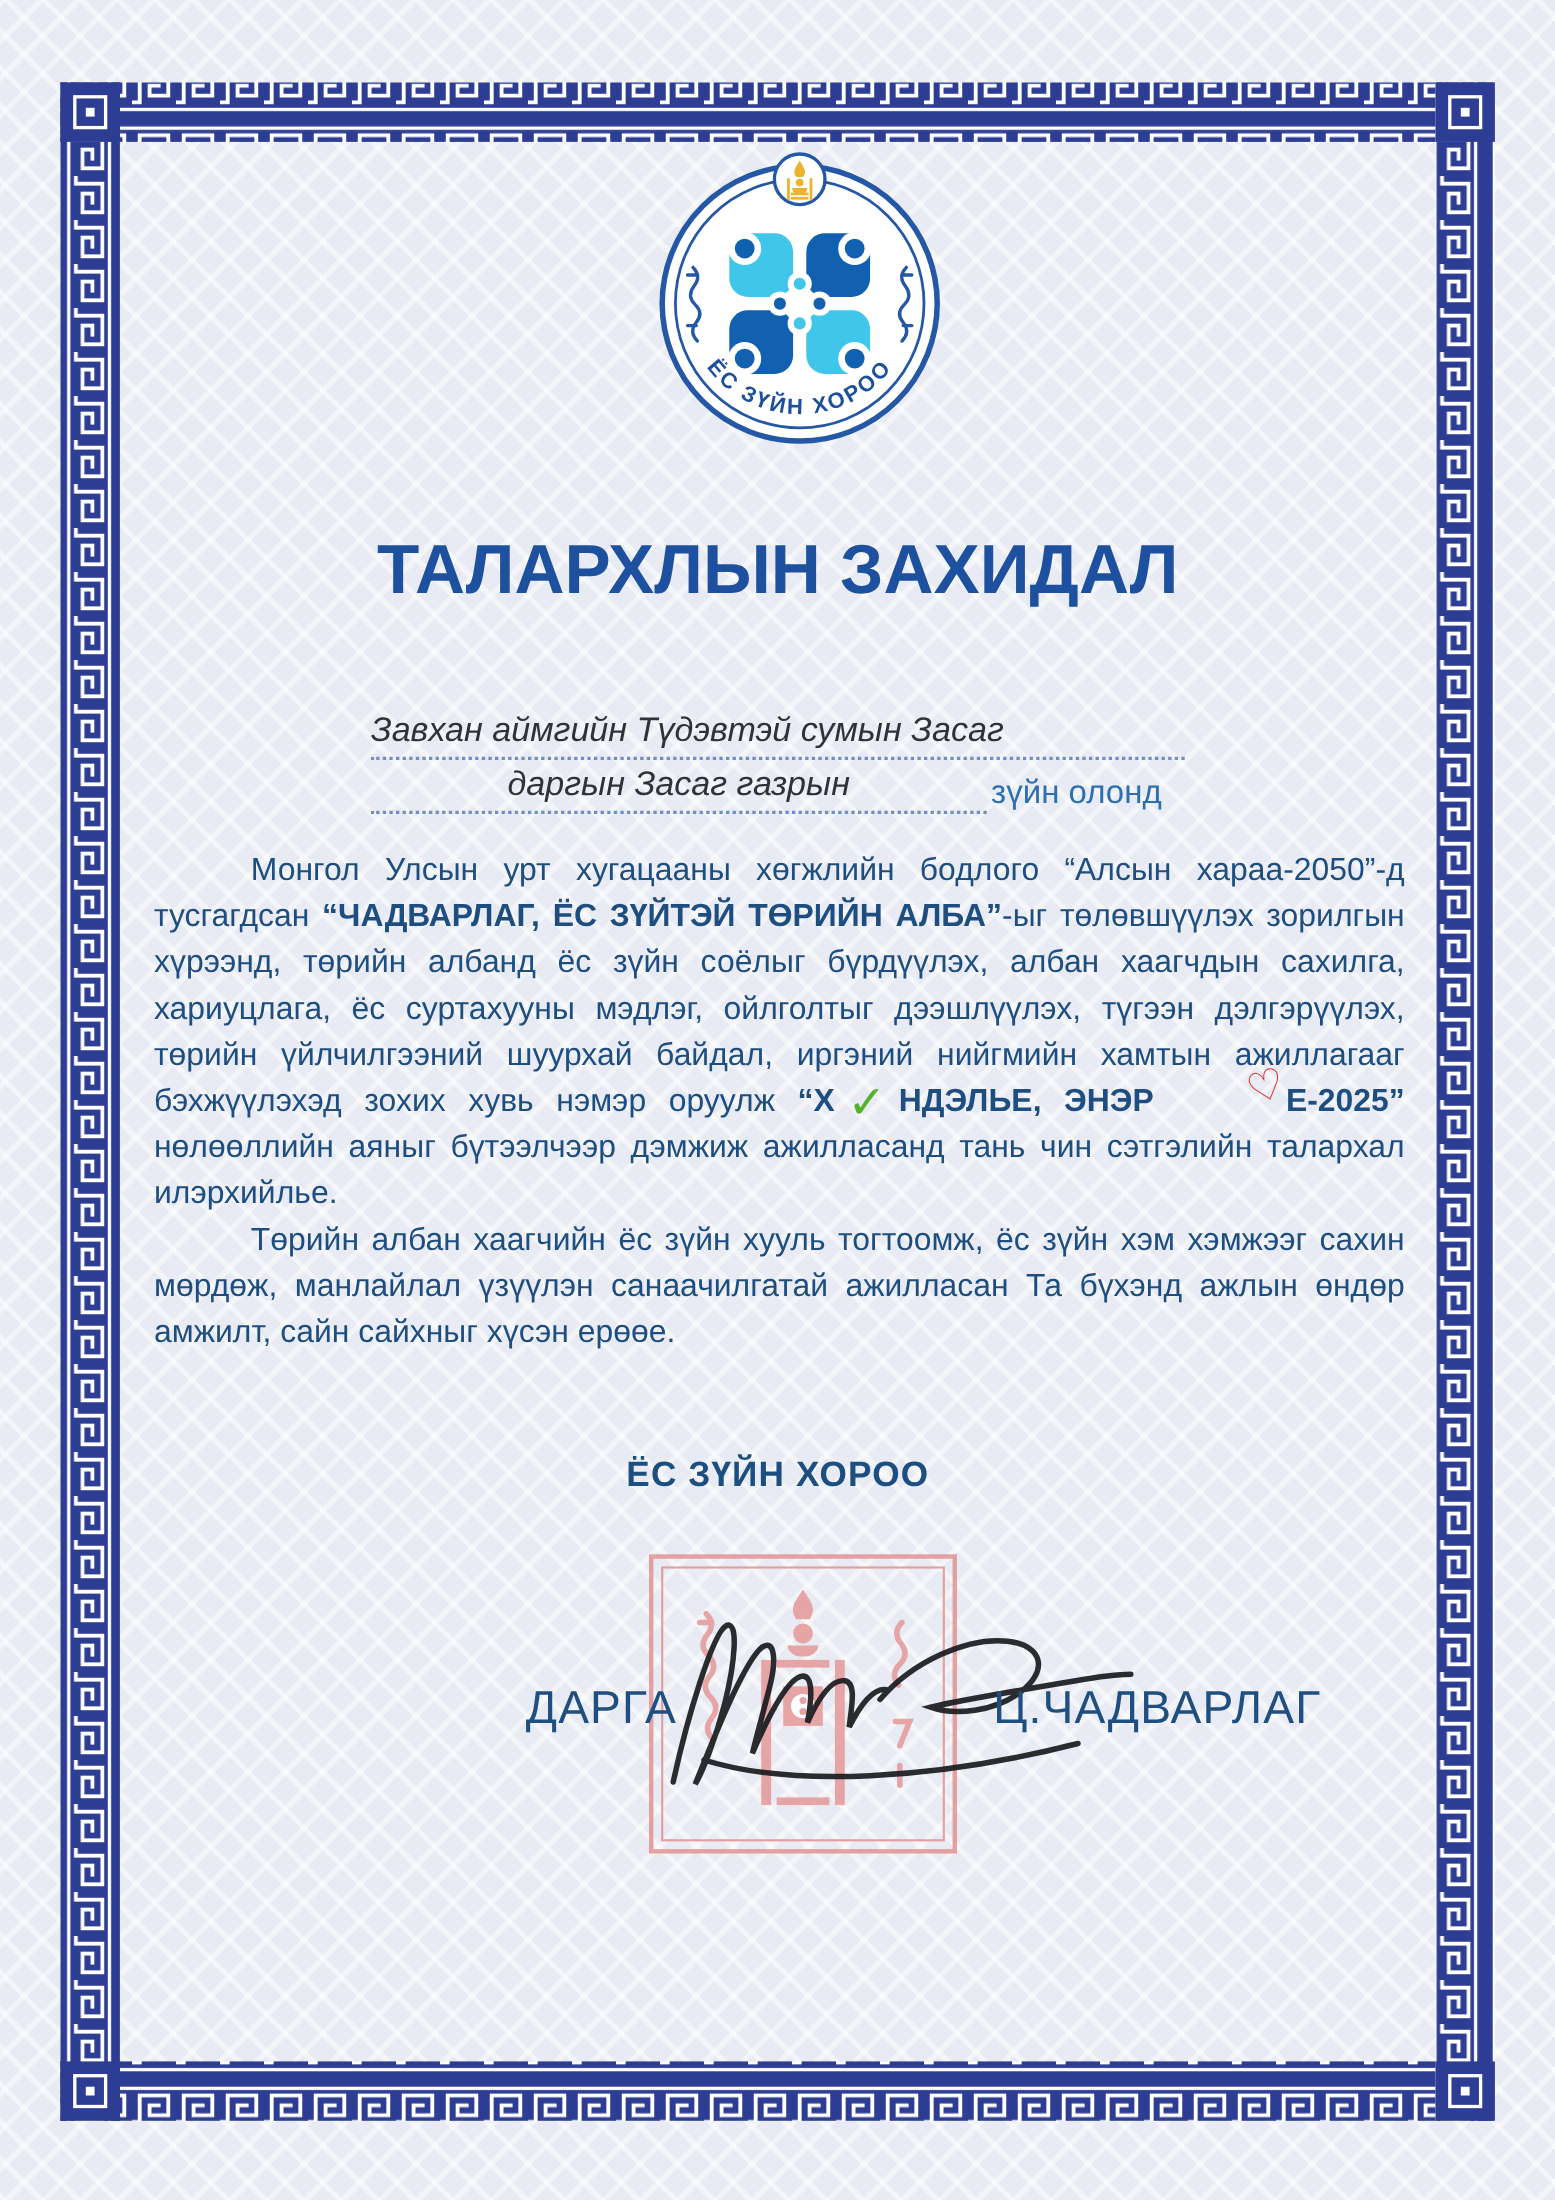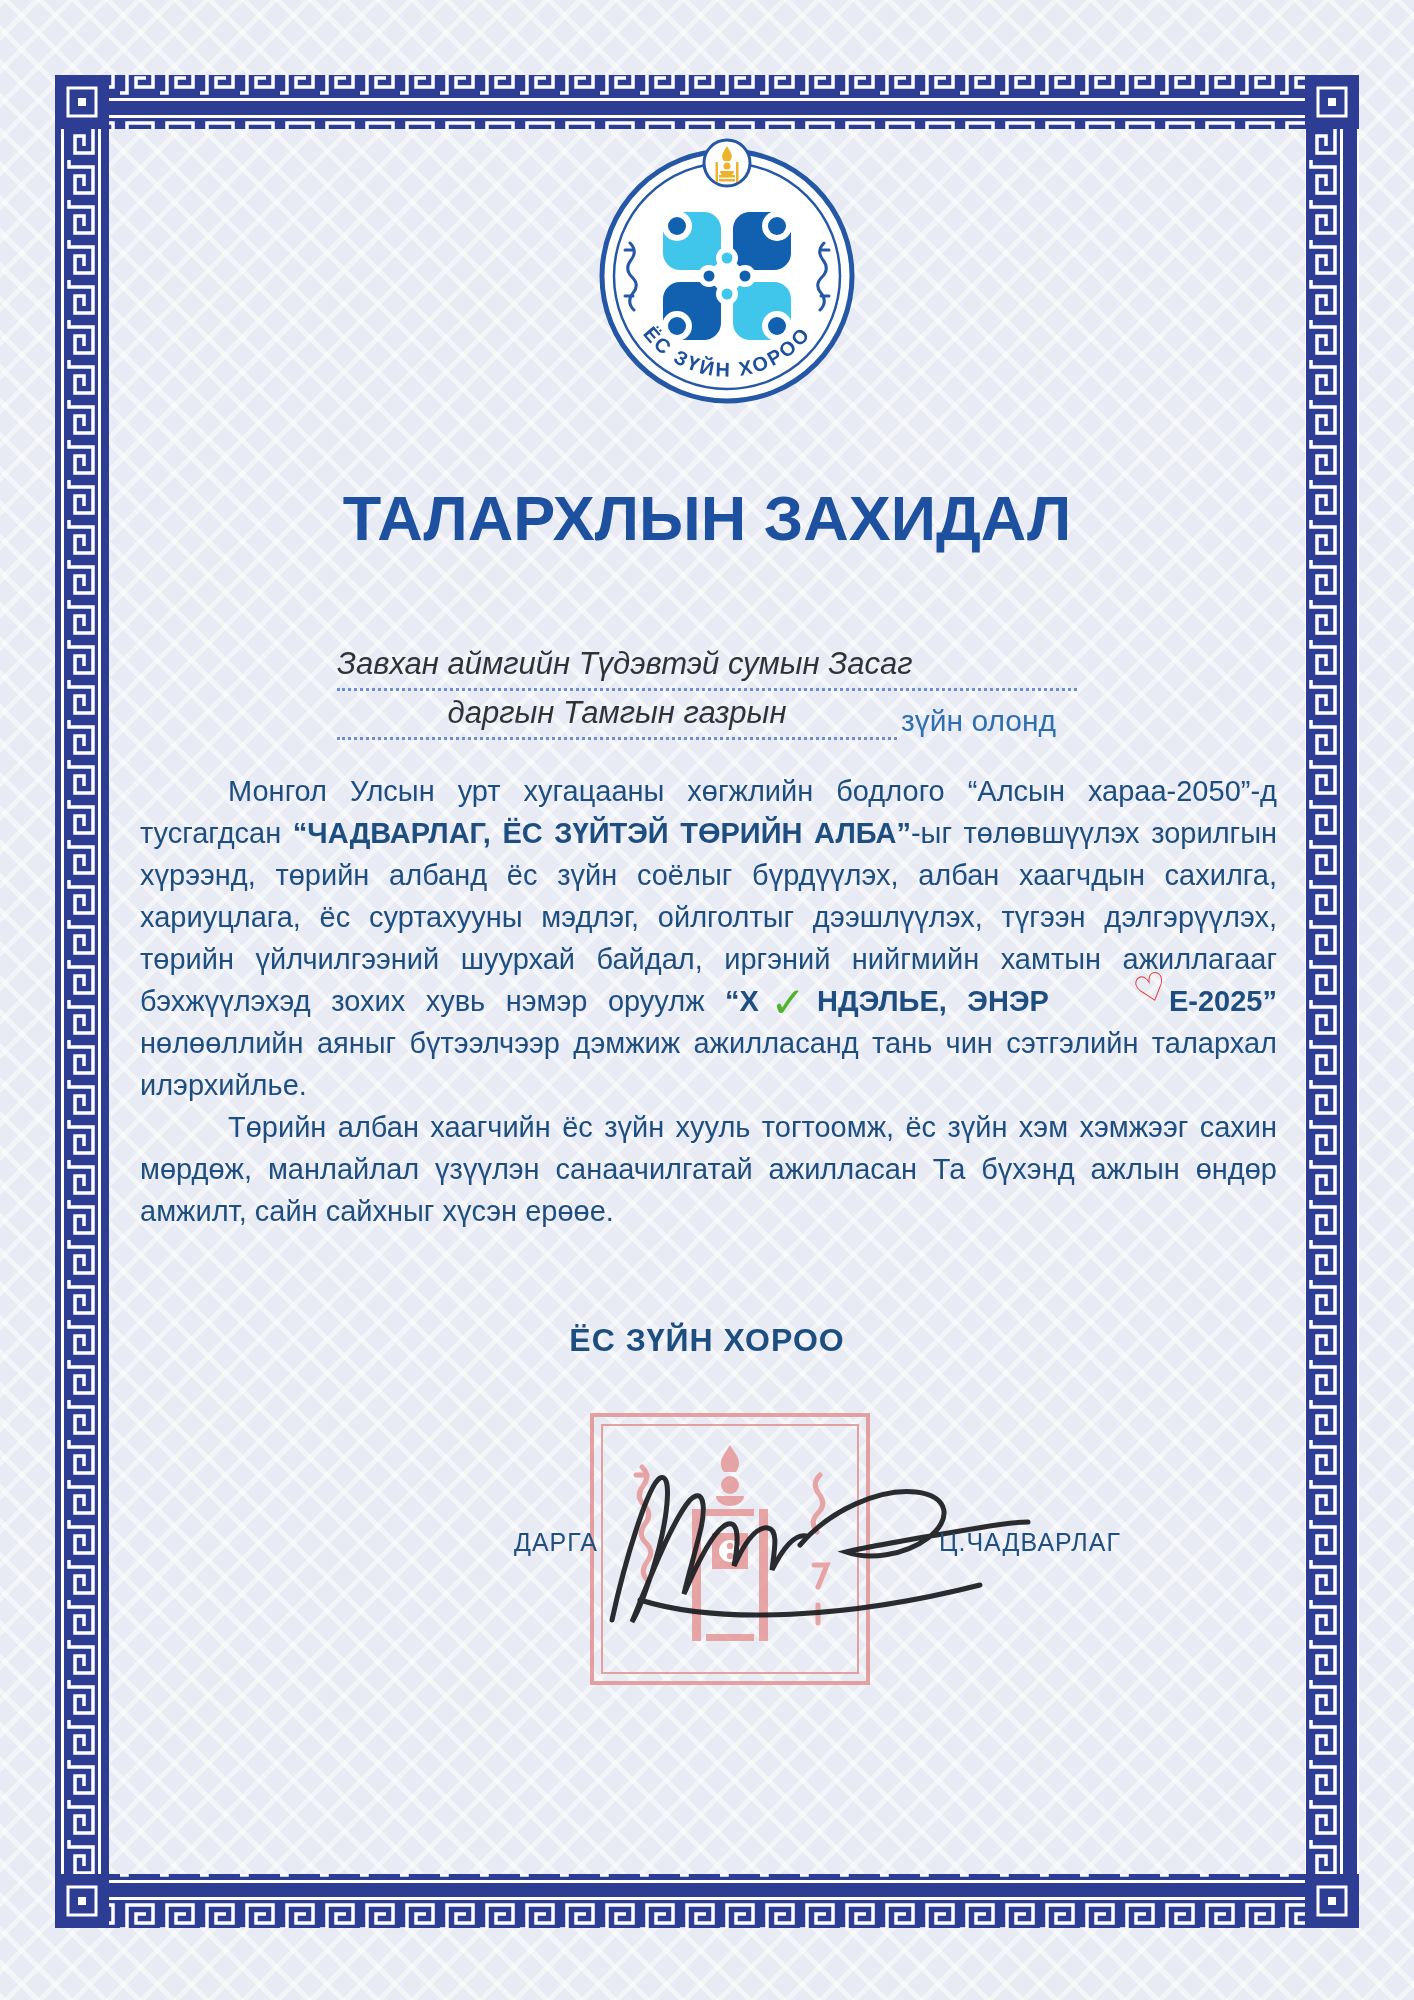--- a/index.html
+++ b/index.html
@@ -42,21 +42,21 @@
   }
   .heart-glyph{
     color:#e2372e;font-weight:bold;font-size:38px;line-height:0;
     font-family:"DejaVu Sans",sans-serif;display:inline-block;transform:rotate(-18deg);
     vertical-align:-4px;margin:0 -1px;
   }
   #org-heading{
     left:0;top:1322px;width:1414px;text-align:center;
     font-size:32px;font-weight:600;letter-spacing:1px;color:#1d4e80;
   }
-  .sig-label{font-size:25px;color:#1f4e80;letter-spacing:1px;margin-left:36px;}
+  .sig-label{font-size:42px;color:#1f4e80;letter-spacing:1px;}
   #position-label{left:478px;top:1528px;}
   #signer-name{left:903px;top:1528px;}
   #footer-city{
     left:0;top:1760px;width:1414px;text-align:center;
     font-family:"Liberation Serif","DejaVu Serif",serif;
     font-size:31px;letter-spacing:3px;color:#1c3e6e;
   }
   #footer-date{
     left:0;top:1804px;width:1414px;text-align:center;
     font-family:"Liberation Serif","DejaVu Serif",serif;
@@ -163,21 +163,21 @@
     <text font-size="20" font-weight="bold" fill="#1c4f9c" letter-spacing="2.5" font-family="Liberation Sans, DejaVu Sans, sans-serif">
       <textPath href="#arcB" startOffset="50%" text-anchor="middle">ЁС ЗҮЙН ХОРОО</textPath>
     </text>
   </svg>
 
   <div id="doc-title" class="abs">ТАЛАРХЛЫН ЗАХИДАЛ</div>
 
   <div id="recipient" class="abs">
     <span class="rline1">Завхан аймгийн Түдэвтэй сумын Засаг</span>
     <div class="rline2">
-      <div class="dotted">даргын Тамгын газрын</div>
+      <div class="dotted">даргын Засаг газрын</div>
       <span class="suffix">зүйн олонд</span>
     </div>
   </div>
 
   <div id="body-text" class="abs">
     <p>
       <span>Монгол Улсын урт хугацааны хөгжлийн бодлого “Алсын хараа-2050”-д тусгагдсан </span><span class="bold">“ЧАДВАРЛАГ, ЁС ЗҮЙТЭЙ ТӨРИЙН АЛБА”</span><span>-ыг төлөвшүүлэх зорилгын хүрээнд, төрийн албанд ёс зүйн соёлыг бүрдүүлэх, албан хаагчдын сахилга, хариуцлага, ёс суртахууны мэдлэг, ойлголтыг дээшлүүлэх, түгээн дэлгэрүүлэх, төрийн үйлчилгээний шуурхай байдал, иргэний нийгмийн хамтын ажиллагааг бэхжүүлэхэд зохих хувь нэмэр оруулж  </span><span class="bold">“Х</span><span class="check-glyph">✓</span><span class="bold">НДЭЛЬЕ, ЭНЭР</span><span class="heart-glyph">♡</span><span class="bold">Е-2025”</span><span> нөлөөллийн аяныг бүтээлчээр дэмжиж ажилласанд тань чин сэтгэлийн талархал илэрхийлье.</span>
     </p>
     <p>Төрийн албан хаагчийн ёс зүйн хууль тогтоомж, ёс зүйн хэм хэмжээг сахин мөрдөж, манлайлал үзүүлэн  санаачилгатай ажилласан Та бүхэнд ажлын өндөр амжилт, сайн сайхныг хүсэн ерөөе.</p>
   </div>

